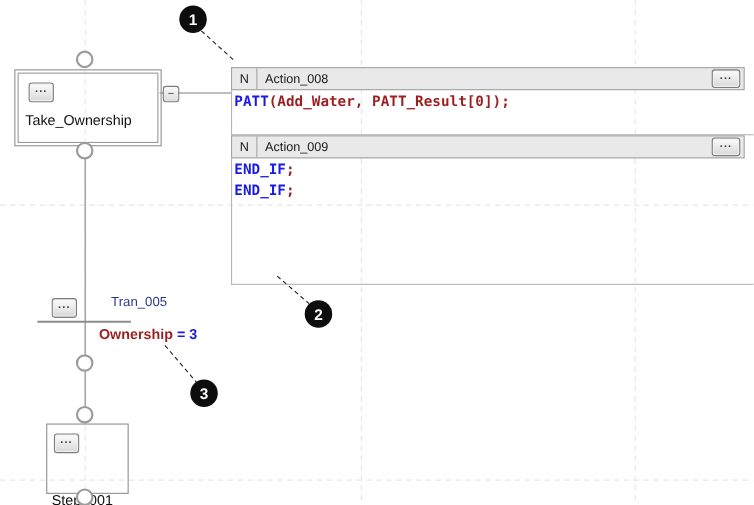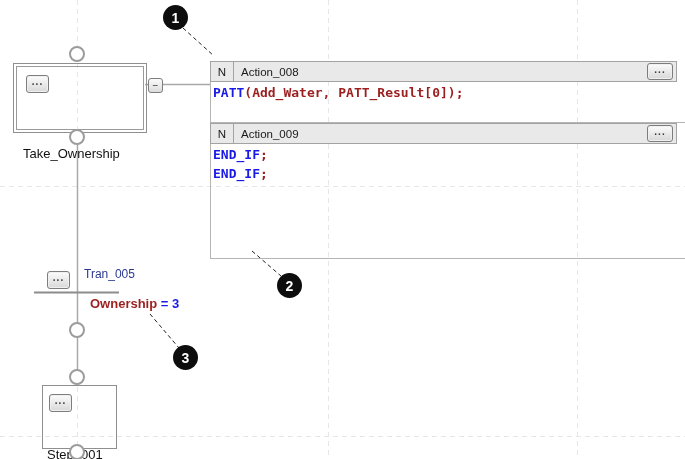--- a/index.html
+++ b/index.html
@@ -40,21 +40,21 @@
         box-sizing:border-box;background:transparent;z-index:2;
         font-family:"DejaVu Sans Mono","Liberation Mono",monospace;font-weight:bold;
         font-size:13px;padding:2px 0 0 2px;}
   .code-line{white-space:pre;}
   .lh18 .code-line{line-height:18px;}
   .lh185 .code-line{line-height:18.5px;}
   .kw{color:#1a1ae6;}
   .id{color:#9c1f1f;}
 
   
-  .tran-name{position:absolute;left:84px;top:267px;font-size:12px;color:#2b3990;z-index:3;}
+  .tran-name{position:absolute;left:101px;top:267px;font-size:12px;color:#2b3990;z-index:3;}
   .tran-expr{position:absolute;left:90px;top:296px;z-index:3;
         font-family:Liberation Sans, sans-serif;font-weight:bold;font-size:13px;
         white-space:pre;}
 
   
   .callout{position:absolute;width:25px;height:25px;border-radius:50%;background:#0d0d0d;
         color:#fff;font-weight:bold;font-size:14px;display:flex;align-items:center;
         justify-content:center;z-index:5;}
 </style>
 </head>
@@ -79,21 +79,21 @@
     <line x1="252" y1="251" x2="281" y2="276"></line>
     <line x1="150" y1="314" x2="179" y2="348"></line>
   </g>
 </svg>
 
 <div class="step-box" style="left:13px;top:63px;width:132px;height:68px;">
   <div class="step-inner"></div>
   <div class="ebtn" style="left:12px;top:11px;">
     <span>...</span>
   </div>
-  <div class="step-label" style="left:9px;top:38px;margin-top:44px;">Take_Ownership</div>
+  <div class="step-label" style="left:9px;top:38px;">Take_Ownership</div>
 </div>
 
 <div class="connector" style="left:69px;top:46px;"></div>
 <div class="connector" style="left:69px;top:129px;"></div>
 <div class="connector" style="left:69px;top:322px;"></div>
 <div class="connector" style="left:69px;top:369px;"></div>
 <div class="connector" style="left:69px;top:444px;"></div>
 
 <div class="minus-box">
   <span>−</span>

